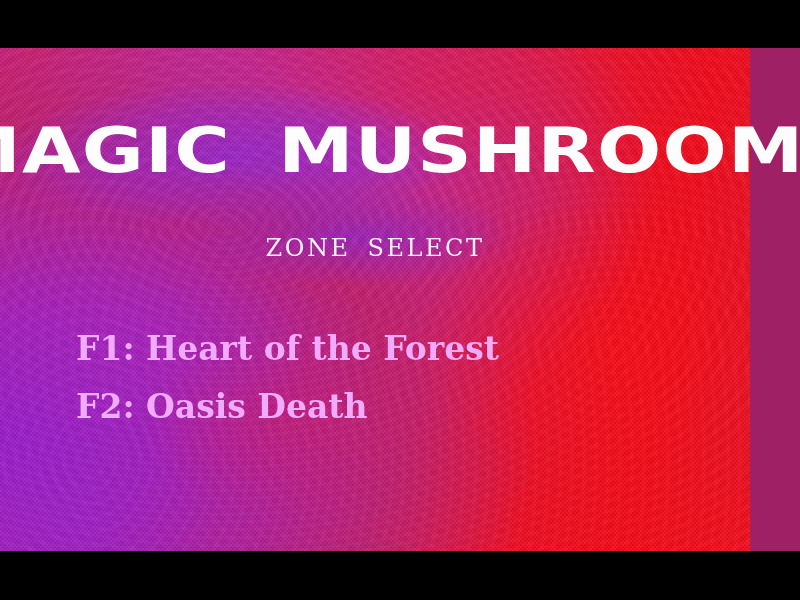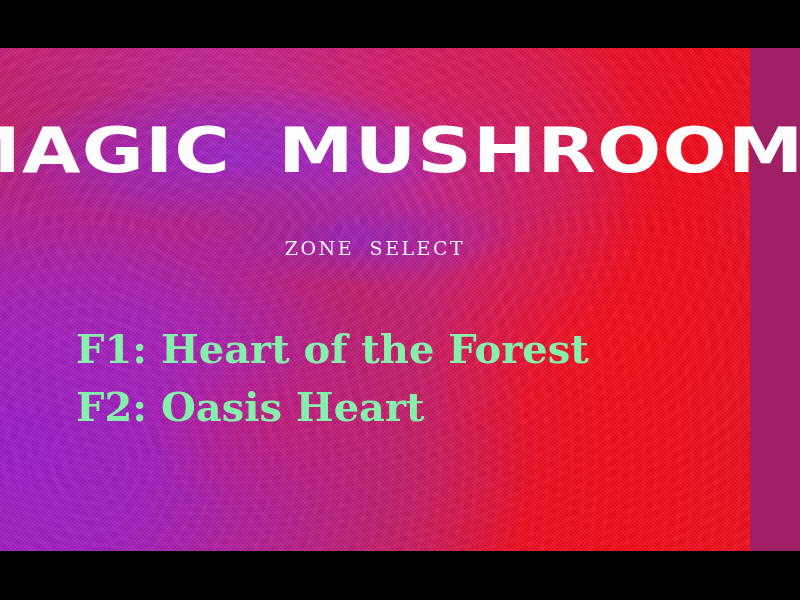--- a/index.html
+++ b/index.html
@@ -152,40 +152,40 @@
 
   #zone-subtitle {
     position: absolute;
     left: 0;
     top: 185px;
     width: 750px;
     text-align: center;
     color: #f4f2f6;
     font-family: "DejaVu Serif", serif;
     font-weight: normal;
-    font-size: 19px;
+    font-size: 24px;
     line-height: 30px;
     letter-spacing: 2.5px;
     word-spacing: 7px;
     white-space: nowrap;
   }
 
   #zone-list {
     position: absolute;
     left: 76px;
     top: 272px;
     margin: 0;
     padding: 0;
     list-style: none;
   }
   #zone-list li {
-    color: #86efac;
+    color: #f0abfc;
     font-family: "DejaVu Serif", serif;
     font-weight: bold;
-    font-size: 40px;
+    font-size: 33px;
     line-height: 58px;
     letter-spacing: 0px;
     white-space: nowrap;
   }
 </style>
 </head>
 <body>
 
 <div id="screen">
 
@@ -200,21 +200,21 @@
   <div id="side-bar"></div>
 
   <div id="content">
 
     <div id="game-title">MAGIC MUSHROOM</div>
 
     <div id="zone-subtitle">ZONE SELECT</div>
 
     <ul id="zone-list">
       <li>F1: Heart of the Forest</li>
-      <li>F2: Oasis Heart</li>
+      <li>F2: Oasis Death</li>
     </ul>
 
   </div>
 
   <div id="letterbox-top" class="letterbox"></div>
   <div id="letterbox-bottom" class="letterbox"></div>
 
 </div>
 
 </body></html>

